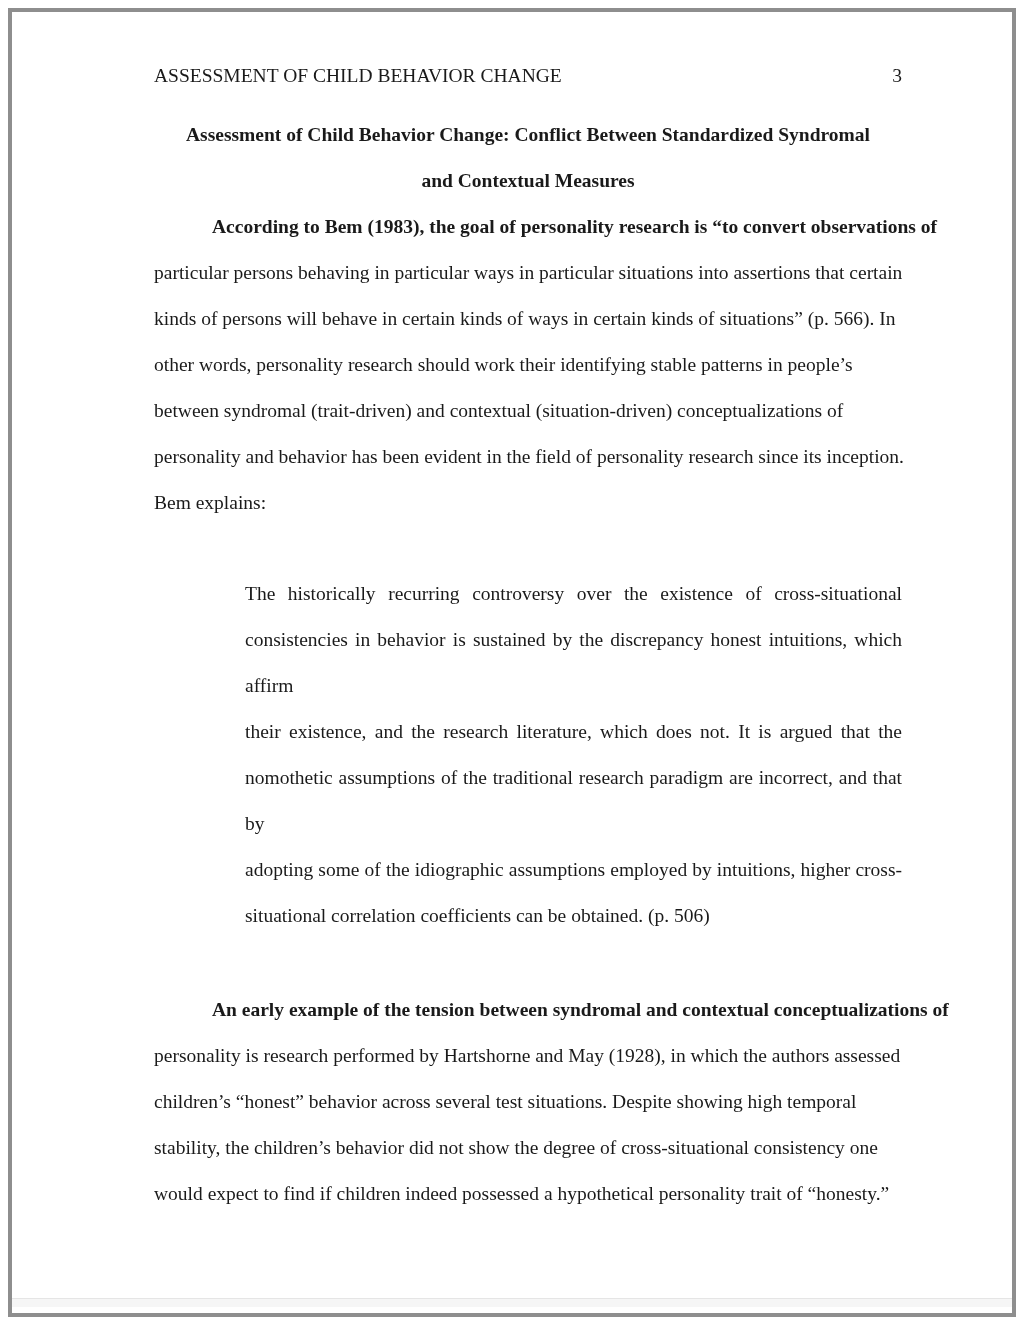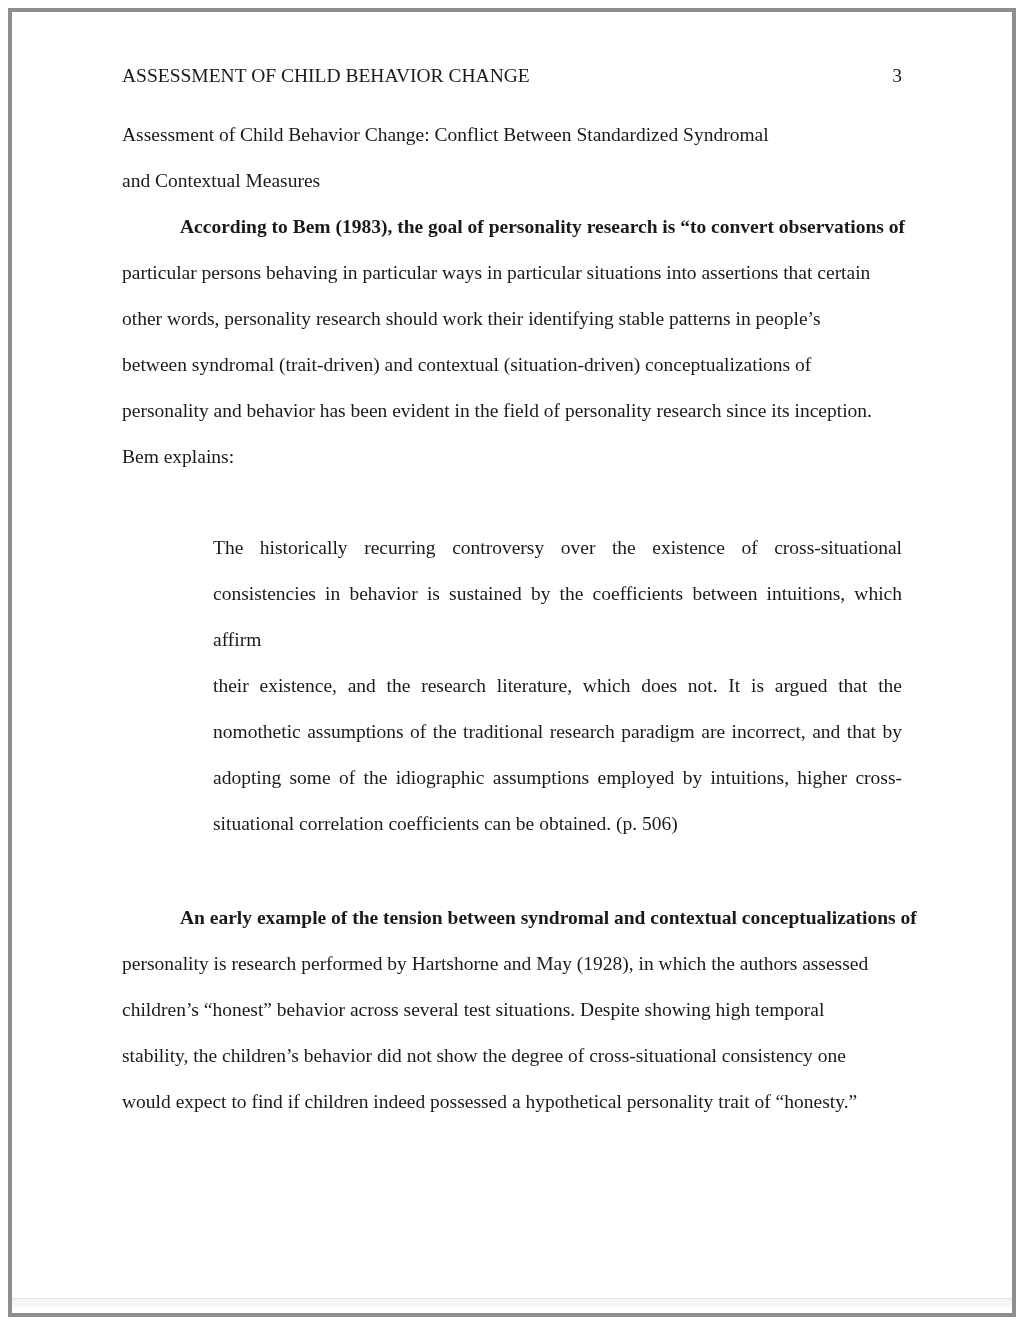--- a/index.html
+++ b/index.html
@@ -9,40 +9,42 @@
     width: 1024px;
     height: 1325px;
     overflow: hidden;
   }
   .page-frame {
     position: absolute;
     inset: 8px;
     border: 4px solid #8e8e8e;
     background: #ffffff;
     box-sizing: border-box;
+    padding-left: 32px;
   }
   .page-content {
     padding: 52px 110px 0 110px;
     font-family: "Liberation Serif", "DejaVu Serif", serif;
     font-size: 19.5px;
     color: #1a1a1a;
   }
   .running-header {
     display: flex;
     justify-content: space-between;
     align-items: baseline;
     line-height: 23px;
   }
   .title-block {
     margin-top: 25px;
   }
   .title-line {
-    text-align: left;
+    text-align: center;
     line-height: 46px;
     white-space: nowrap;
+    font-weight: bold;
   }
   .body-par {
     margin: 0;
   }
   .ln {
     line-height: 46px;
     white-space: nowrap;
   }
   .indent {
     text-indent: 58px;
@@ -87,29 +89,30 @@
     </div>
 
     <div class="title-block">
       <div class="title-line">Assessment of Child Behavior Change: Conflict Between Standardized Syndromal</div>
       <div class="title-line">and Contextual Measures</div>
     </div>
 
     <div class="body-par">
       <div class="ln indent">According to Bem (1983), the goal of personality research is “to convert observations of</div>
       <div class="ln">particular persons behaving in particular ways in particular situations into assertions that certain</div>
+      <div class="ln">kinds of persons will behave in certain kinds of ways in certain kinds of situations” (p. 566). In</div>
       <div class="ln">other words, personality research should work their identifying stable patterns in people’s</div>
       <div class="ln">between syndromal (trait-driven) and contextual (situation-driven) conceptualizations of</div>
       <div class="ln">personality and behavior has been evident in the field of personality research since its inception.</div>
       <div class="ln">Bem explains:</div>
     </div>
 
     <div class="block-quote">
       <div class="ql">The historically recurring controversy over the existence of cross-situational</div>
-      <div class="ql">consistencies in behavior is sustained by the coefficients between intuitions, which affirm</div>
+      <div class="ql">consistencies in behavior is sustained by the discrepancy honest intuitions, which affirm</div>
       <div class="ql">their existence, and the research literature, which does not. It is argued that the</div>
       <div class="ql">nomothetic assumptions of the traditional research paradigm are incorrect, and that by</div>
       <div class="ql">adopting some of the idiographic assumptions employed by intuitions, higher cross-</div>
       <div class="ql ql-last">situational correlation coefficients can be obtained. (p. 506)</div>
     </div>
 
     <div class="body-par par-2">
       <div class="ln indent">An early example of the tension between syndromal and contextual conceptualizations of</div>
       <div class="ln">personality is research performed by Hartshorne and May (1928), in which the authors assessed</div>
       <div class="ln">children’s “honest” behavior across several test situations. Despite showing high temporal</div>

